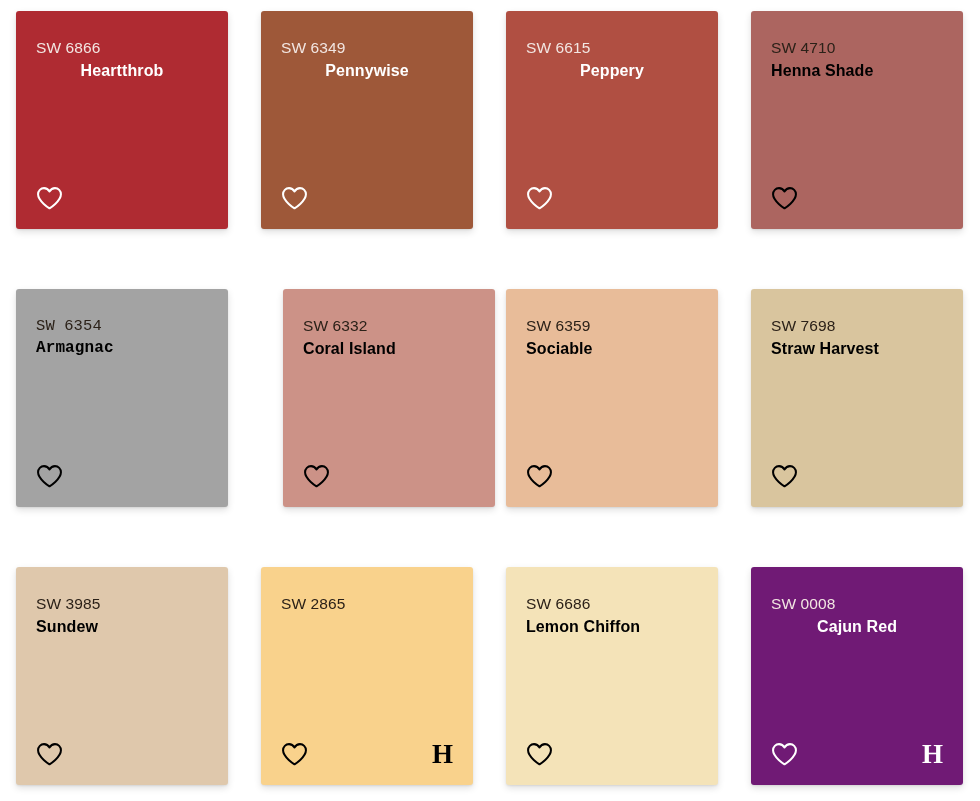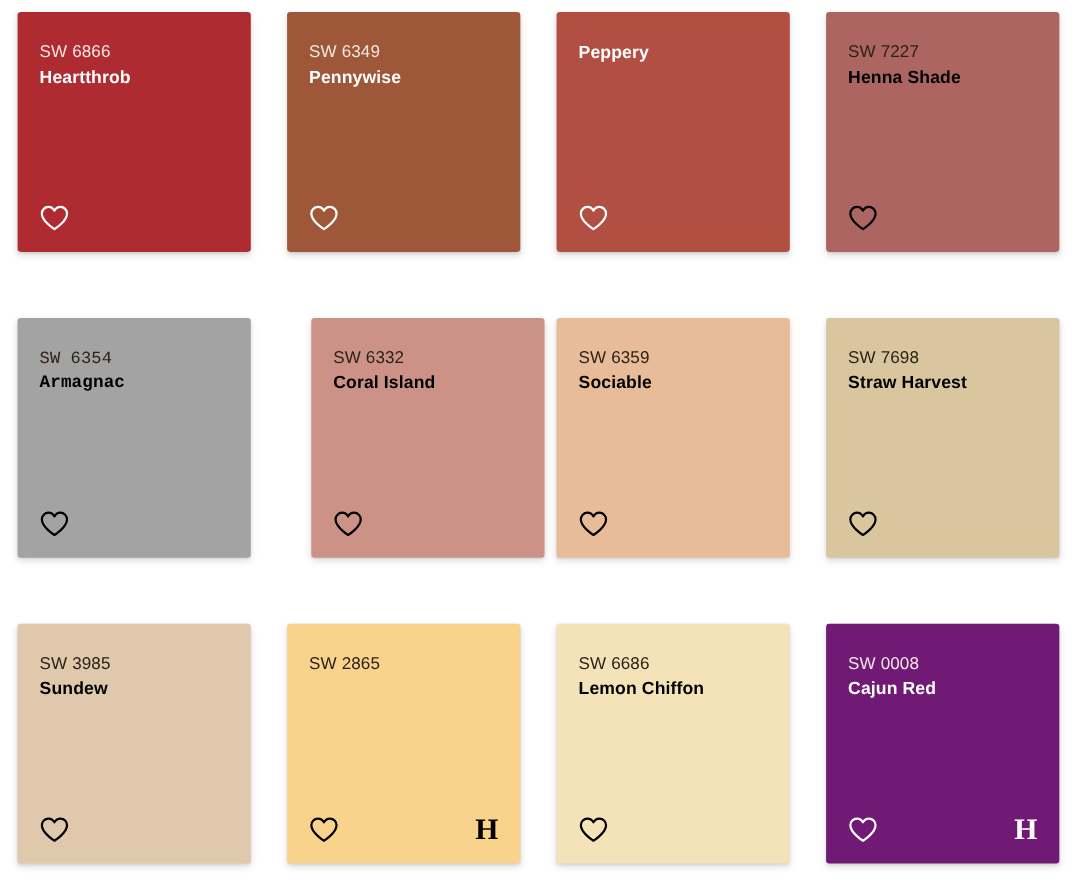--- a/index.html
+++ b/index.html
@@ -59,21 +59,21 @@
     right: 20px;
     bottom: 17px;
     font-family: "Liberation Serif", serif;
     font-weight: 700;
     font-size: 27px;
     line-height: 1;
   }
 
   
   .tone-light .swatch-code { color: #f2e6e2; }
-  .tone-light .swatch-name { color: #ffffff; }
+  .tone-light .swatch-name { color: #ffffff; text-align: center; }
   .tone-light .heart-icon svg { stroke: #ffffff; }
   .tone-light .historic-badge { color: #ffffff; }
 
   .tone-dark .swatch-code { color: #2b2118; }
   .tone-dark .swatch-name { color: #000000; }
   .tone-dark .heart-icon svg { stroke: #000000; }
   .tone-dark .historic-badge { color: #000000; }
 </style>
 </head>
 <body>
@@ -97,32 +97,33 @@
     <span class="heart-icon">
       <svg viewBox="0 0 28 26" fill="none" stroke-width="2.1" stroke-linecap="round" stroke-linejoin="round">
         <path d="M14 23.2 C14 23.2 2.1 15.8 2.1 8.6 C2.1 5.0 4.9 2.2 8.3 2.2
                  C10.7 2.2 12.8 3.6 14 5.7 C15.2 3.6 17.3 2.2 19.7 2.2
                  C23.1 2.2 25.9 5.0 25.9 8.6 C25.9 15.8 14 23.2 14 23.2 Z"></path>
       </svg>
     </span>
 
   </div>
     <div class="swatch-card tone-light" style="background: rgb(176, 79, 66);">
+    <div class="swatch-code">SW 6615</div>
     <div class="swatch-name">Peppery</div>
     <span class="heart-icon">
       <svg viewBox="0 0 28 26" fill="none" stroke-width="2.1" stroke-linecap="round" stroke-linejoin="round">
         <path d="M14 23.2 C14 23.2 2.1 15.8 2.1 8.6 C2.1 5.0 4.9 2.2 8.3 2.2
                  C10.7 2.2 12.8 3.6 14 5.7 C15.2 3.6 17.3 2.2 19.7 2.2
                  C23.1 2.2 25.9 5.0 25.9 8.6 C25.9 15.8 14 23.2 14 23.2 Z"></path>
       </svg>
     </span>
 
   </div>
     <div class="swatch-card tone-dark" style="background: rgb(172, 101, 96);">
-    <div class="swatch-code">SW 7227</div>
+    <div class="swatch-code">SW 4710</div>
     <div class="swatch-name">Henna Shade</div>
     <span class="heart-icon">
       <svg viewBox="0 0 28 26" fill="none" stroke-width="2.1" stroke-linecap="round" stroke-linejoin="round">
         <path d="M14 23.2 C14 23.2 2.1 15.8 2.1 8.6 C2.1 5.0 4.9 2.2 8.3 2.2
                  C10.7 2.2 12.8 3.6 14 5.7 C15.2 3.6 17.3 2.2 19.7 2.2
                  C23.1 2.2 25.9 5.0 25.9 8.6 C25.9 15.8 14 23.2 14 23.2 Z"></path>
       </svg>
     </span>
 
   </div>

